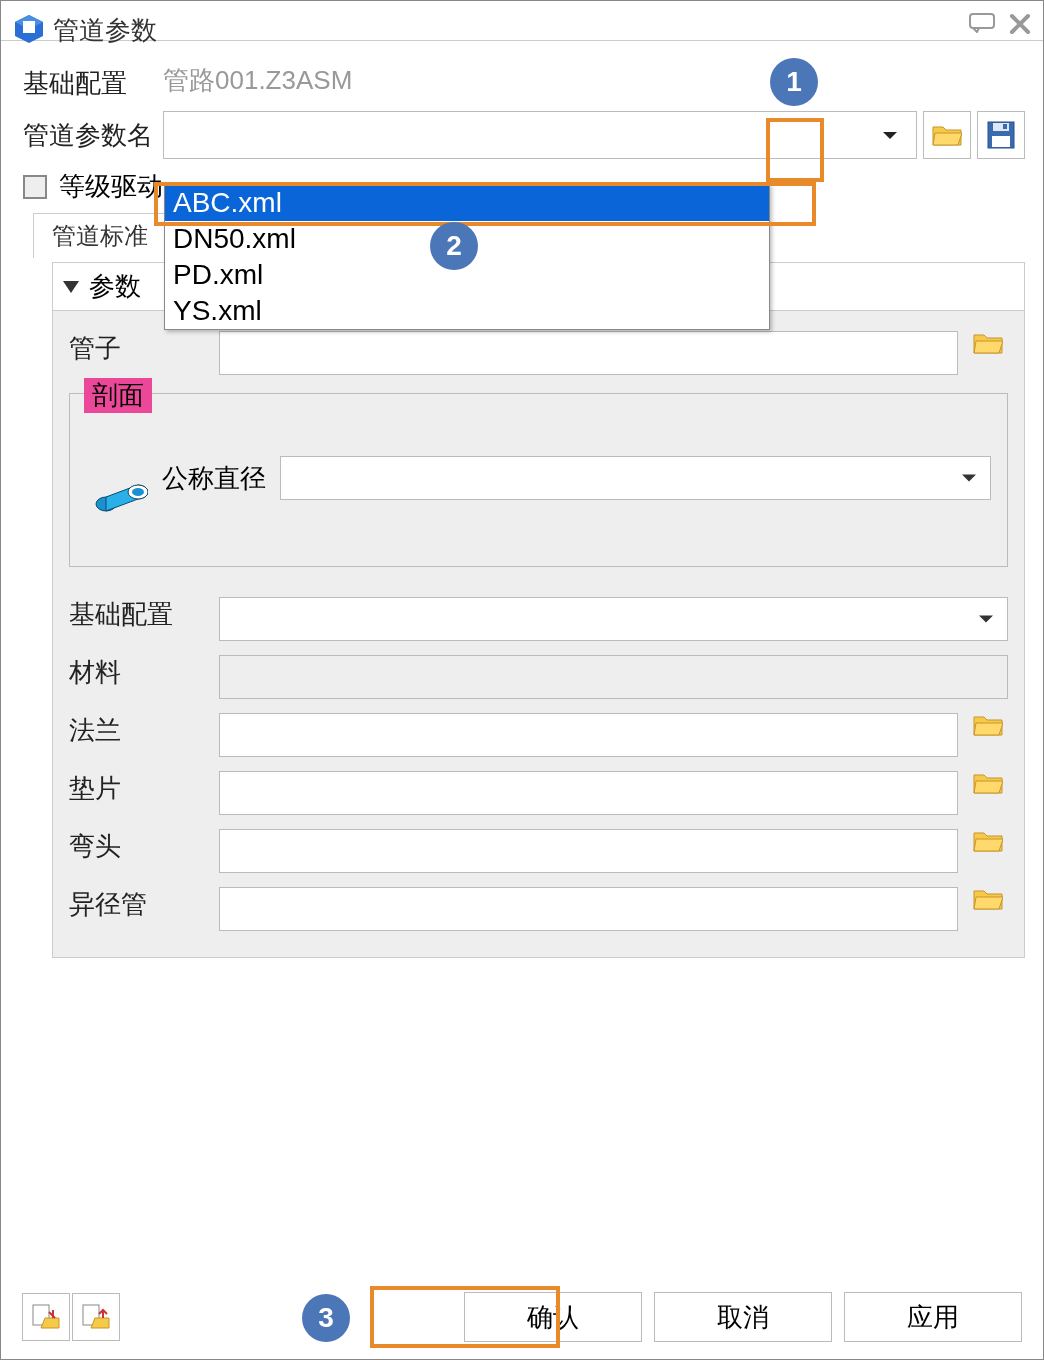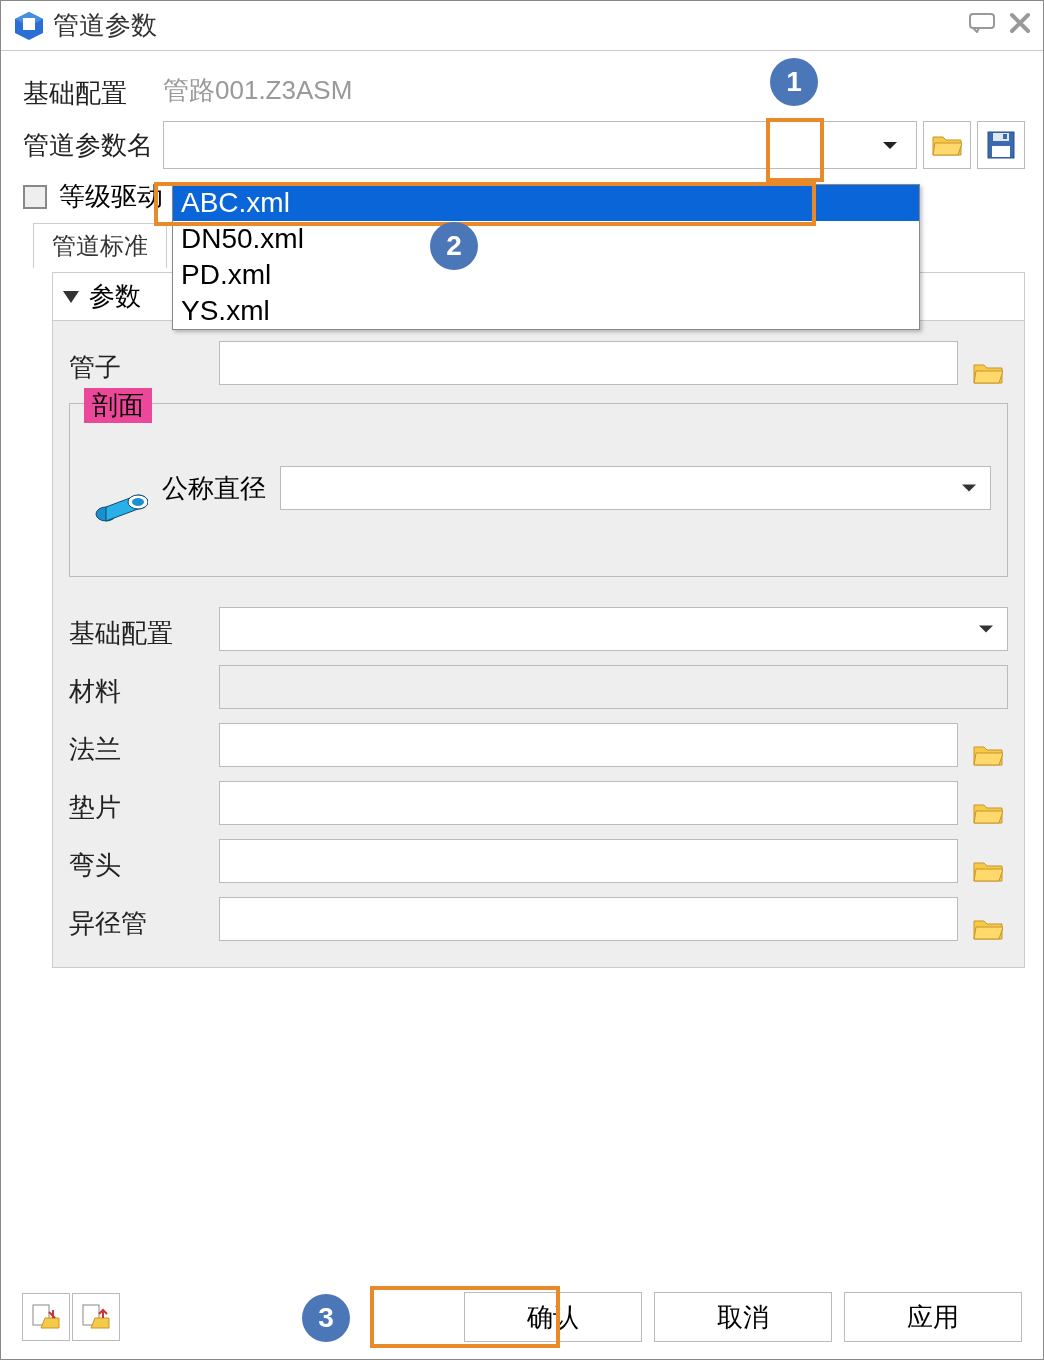--- a/index.html
+++ b/index.html
@@ -11,23 +11,22 @@
   position: relative;
   overflow: hidden;
 }
 .window {
   width: 100%;
   height: 100%;
   border: 1px solid #888;
   background: #fff;
 }
 .titlebar {
-  height: 50px;
-  display: flex;
-  align-items: center;
+  height: 40px;
+  display: flex;
   padding: 12px 12px;
   border-bottom: 1px solid #ccc;
 }
 .title-icon {
   width: 32px; height: 32px;
   margin-right: 8px;
 }
 .title-text {
   font-size: 26px;
   color: #333;
@@ -153,21 +152,21 @@
   border-right: 8px solid transparent;
   border-top: 12px solid #333;
   margin-right: 10px;
 }
 .panel-body {
   background: #eeeeee;
   padding: 20px 16px 26px 16px;
 }
 .param-row {
   display: flex;
-  align-items: flex-end;
+  align-items: flex-start;
   margin-bottom: 14px;
 }
 .param-label {
   width: 150px;
   font-size: 26px;
   color: #222;
 }
 .param-input {
   flex: 1;
   height: 44px;
@@ -278,23 +277,23 @@
   margin-left: 12px;
   cursor: pointer;
   display: flex;
   align-items: center;
   justify-content: center;
 }
 
 
 .dropdown-list {
   position: absolute;
-  left: 172px;
+  left: 164px;
   top: 184px;
-  width: 748px;
+  width: 606px;
   background: #fff;
   border: 1px solid #888;
   box-shadow: 2px 2px 4px rgba(0,0,0,0.25);
   z-index: 50;
 }
 .dropdown-item {
   padding: 2px 8px;
   font-size: 28px;
   cursor: pointer;
 }

